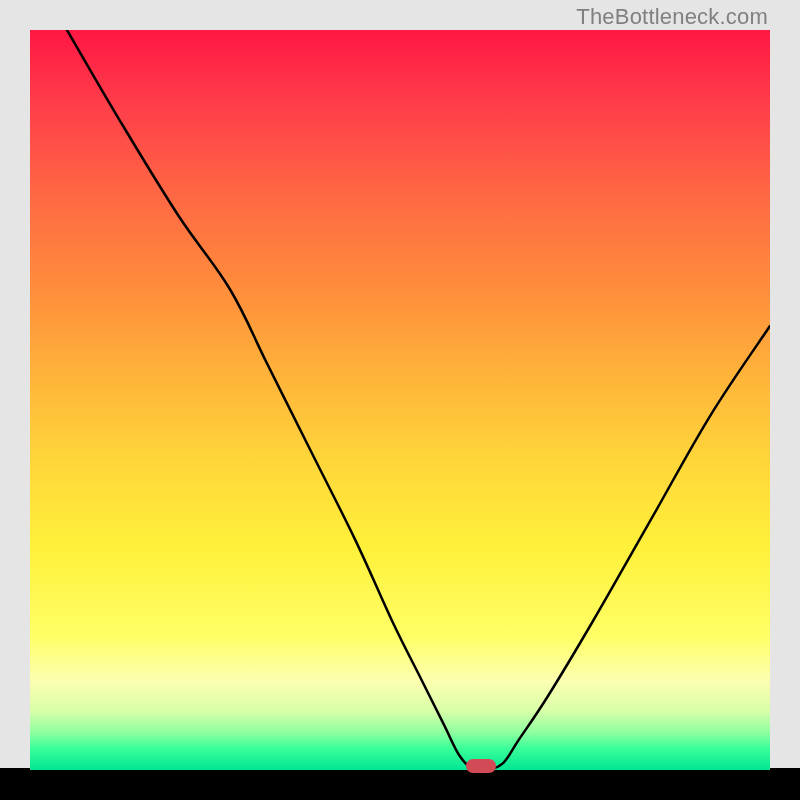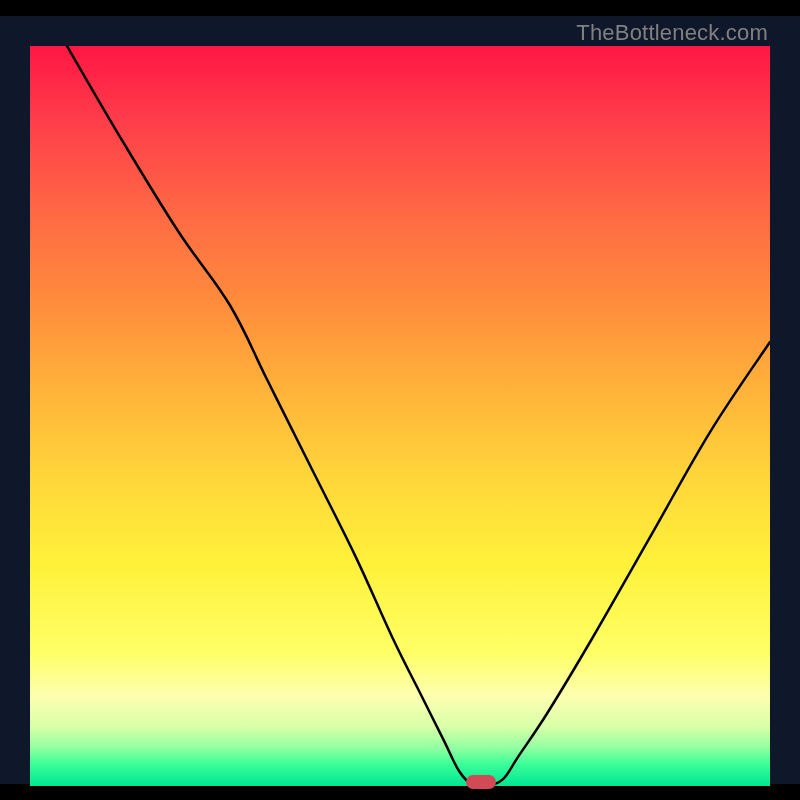--- a/index.html
+++ b/index.html
@@ -6,25 +6,25 @@
     margin: 0;
     padding: 0;
     width: 800px;
     height: 800px;
     background: #000;
     overflow: hidden;
     font-family: Arial, Helvetica, sans-serif;
   }
   .frame {
     position: absolute;
-    top: 16px;
+    top: 0;
     left: 0;
     width: 800px;
     height: 768px;
-    background: #0f172a;
+    background: #e5e5e5;
   }
   .plot-area {
     position: absolute;
     top: 30px;
     left: 30px;
     width: 740px;
     height: 740px;
     background: linear-gradient(to bottom,
       #ff1744 0%,
       #ff3d4a 10%,

